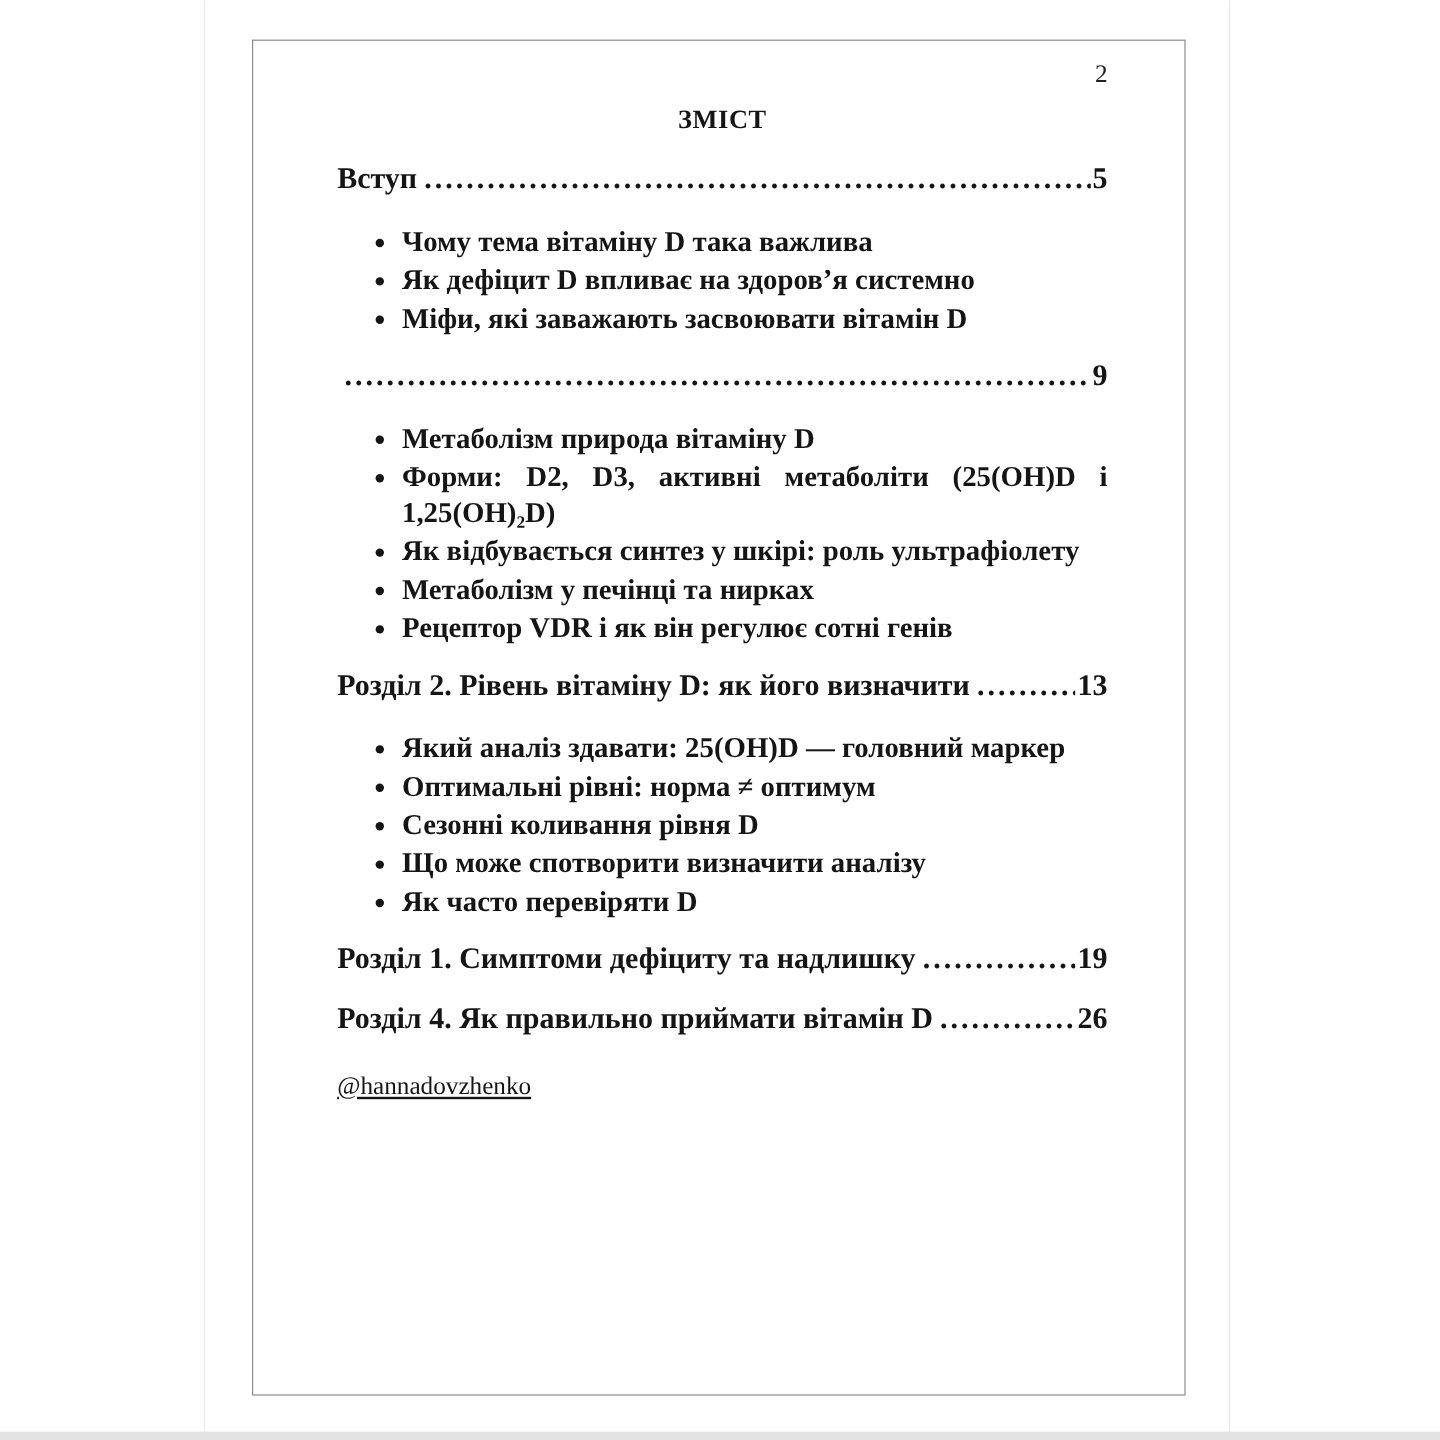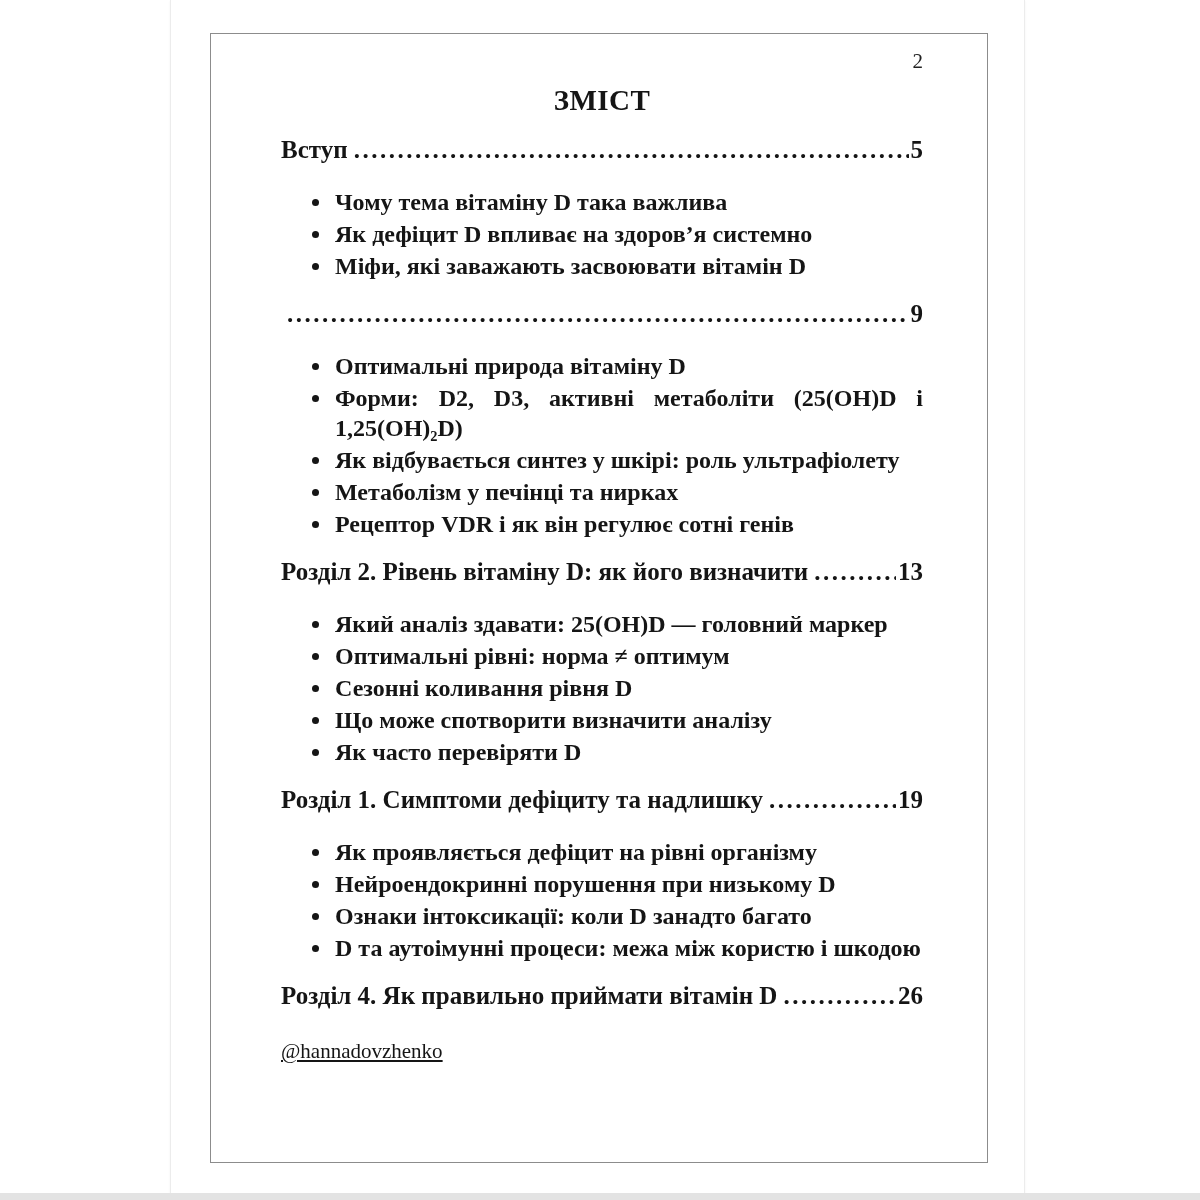--- a/index.html
+++ b/index.html
@@ -42,21 +42,21 @@
   }
   .pagenum {
     text-align: right;
     font-size: 21px;
     line-height: 26px;
     color: #222;
   }
   .title {
     margin: 8px 0 0 0;
     text-align: center;
-    font-size: 29px;
+    font-size: 22px;
     line-height: 36px;
     font-weight: bold;
     letter-spacing: 0.5px;
   }
   .toc-entry {
     display: flex;
     align-items: baseline;
     font-weight: bold;
     font-size: 25px;
     line-height: 34px;
@@ -124,21 +124,21 @@
         <li>Чому тема вітаміну D така важлива</li>
         <li>Як дефіцит D впливає на здоров’я системно</li>
         <li>Міфи, які заважають засвоювати вітамін D</li>
       </ul>
 
       <div class="toc-entry">
         <span class="toc-dots">..................................................................................................................................</span>
         <span class="toc-page">9</span>
       </div>
       <ul class="bullets">
-        <li>Оптимальні природа вітаміну D</li>
+        <li>Метаболізм природа вітаміну D</li>
         <li>Форми: D2, D3, активні метаболіти (25(OH)D і 1,25(OH)₂D)</li>
         <li>Як відбувається синтез у шкірі: роль ультрафіолету</li>
         <li>Метаболізм у печінці та нирках</li>
         <li>Рецептор VDR і як він регулює сотні генів</li>
       </ul>
 
       <div class="toc-entry">
         <span class="toc-label">Розділ 2. Рівень вітаміну D: як його визначити</span>
         <span class="toc-dots">..................................................................................................................................</span>
         <span class="toc-page">13</span>
@@ -149,26 +149,20 @@
         <li>Сезонні коливання рівня D</li>
         <li>Що може спотворити визначити аналізу</li>
         <li>Як часто перевіряти D</li>
       </ul>
 
       <div class="toc-entry">
         <span class="toc-label">Розділ 1. Симптоми дефіциту та надлишку</span>
         <span class="toc-dots">..................................................................................................................................</span>
         <span class="toc-page">19</span>
       </div>
-      <ul class="bullets">
-        <li>Як проявляється дефіцит на рівні організму</li>
-        <li>Нейроендокринні порушення при низькому D</li>
-        <li>Ознаки інтоксикації: коли D занадто багато</li>
-        <li>D та аутоімунні процеси: межа між користю і шкодою</li>
-      </ul>
 
       <div class="toc-entry">
         <span class="toc-label">Розділ 4. Як правильно приймати вітамін D</span>
         <span class="toc-dots">..................................................................................................................................</span>
         <span class="toc-page">26</span>
       </div>
 
       <div class="footer">
         <span>@hannadovzhenko</span>
       </div>

